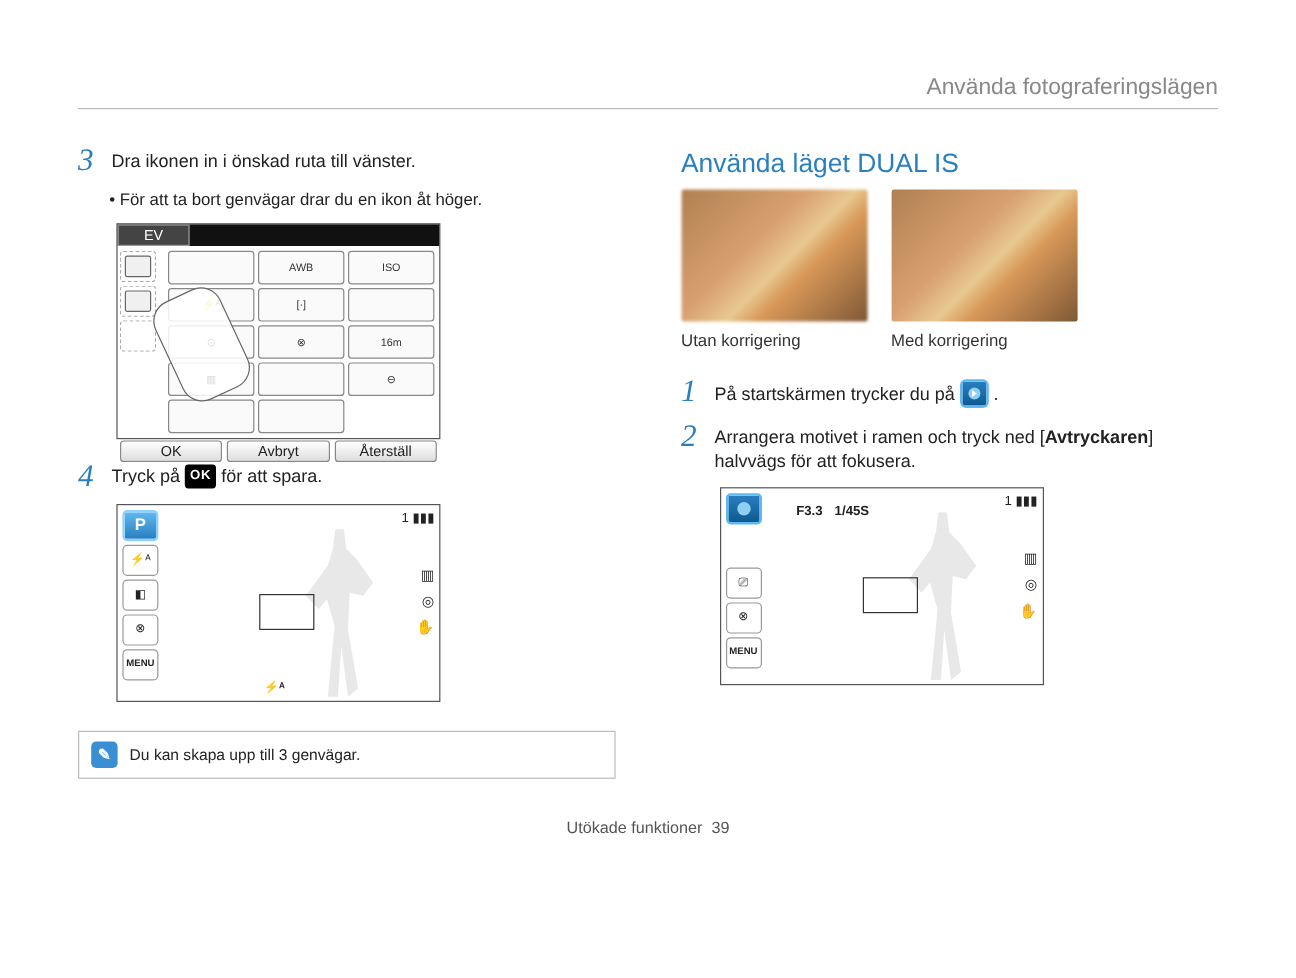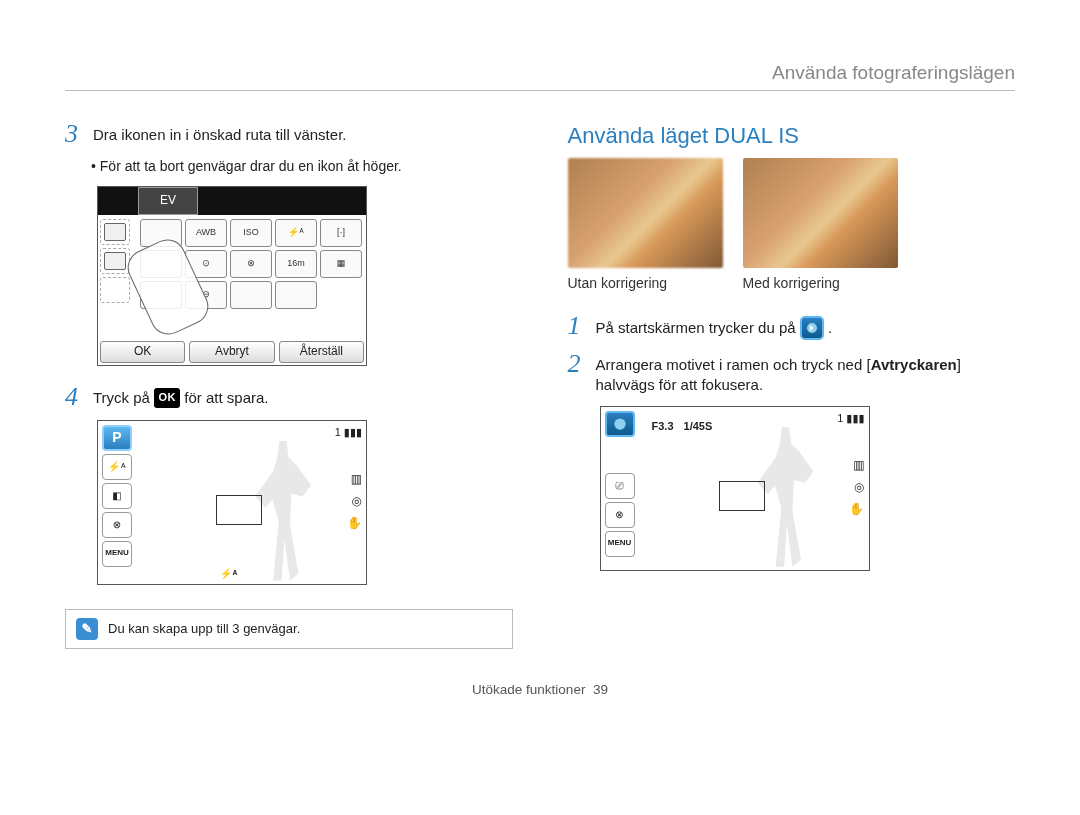--- a/index.html
+++ b/index.html
@@ -70,28 +70,28 @@
   .footer .pn { font-weight: 400; }
 
   
   .shot {
     border: 1px solid #555;
     background: #fff;
     margin: 6px 0 18px 32px;
   }
   .shot1 { width: 270px; height: 180px; padding:0; display:flex; flex-direction:column;}
   .shot1 .tabs { display:flex; height:28px; background:#111; }
-  .shot1 .tab { flex:0 0 60px; display:flex;align-items:center;justify-content:center; font-size:12px; color:#fff;margin-left:40px;}
+  .shot1 .tab { flex:0 0 60px; display:flex;align-items:center;justify-content:center; font-size:12px; color:#fff;}
   .shot1 .tab.ev { background:#444; border:1px solid #999;}
   .shot1 .tab.label { flex:1; background:#444; color:#eee; font-size:13px; }
   .shot1 .grid-area { flex:1; display:flex; }
   .shot1 .left-slots { width:38px; padding:4px 2px; display:flex; flex-direction:column; gap:3px; }
   .slot { width:30px;height:26px;border:1px dashed #aaa; border-radius:3px;}
   .slot .mini { width:22px;height:18px;margin:3px auto;background:#f0f0f0;border:1px solid #666;border-radius:2px;}
-  .shot1 .icon-grid { flex:1; padding:4px; display:grid; grid-template-columns: repeat(5,1fr); grid-auto-rows:28px; gap:3px;}
+  .shot1 .icon-grid { flex:1; padding:4px; display:grid; grid-template-columns: repeat(3,1fr); grid-auto-rows:28px; gap:3px;}
   .gi { border:1px solid #888; border-radius:3px; display:flex;align-items:center;justify-content:center; font-size:9px; color:#333; background:#fafafa;}
   .shot1 .btn-row { display:flex; height:26px; }
   .shot1 .bbtn { flex:1; border:1px solid #888; margin:2px; display:flex;align-items:center;justify-content:center; font-size:12px; background:linear-gradient(#fff,#ddd); border-radius:3px;}
   .hand {
     position:absolute; width:60px;height:90px;
     border:1px solid #666; border-radius:18px;
     left:40px; top:55px; transform:rotate(-25deg);
     background:rgba(255,255,255,0.85);
     pointer-events:none;
   }
@@ -106,21 +106,21 @@
   }
   .vf-left { position:absolute; left:4px; top:4px; display:flex; flex-direction:column; gap:3px;}
   .vf-icon { width:30px;height:26px; border:1px solid #999; border-radius:4px; display:flex;align-items:center;justify-content:center; font-size:10px; background:#fff;}
   .vf-icon.p { background:linear-gradient(#5fb8f0,#2a7fbf); color:#fff; font-weight:bold; font-size:14px; border:2px solid #8fd0ff;}
   .vf-icon.dual { background:linear-gradient(#2a7fbf,#0d5a90); color:#fff; border:2px solid #5fb8f0;}
   .vf-icon.menu { font-size:8px; font-weight:bold;}
   .vf-right { position:absolute; right:4px; top:4px; display:flex; flex-direction:column; gap:4px; align-items:flex-end; font-size:11px;}
   .vf-right-bot { position:absolute; right:4px; top:50px; display:flex; flex-direction:column; gap:6px; align-items:flex-end; font-size:12px;}
   .vf-center-box { position:absolute; left:118px; top:74px; width:46px; height:30px; border:1px solid #333; }
   .vf-flash { position:absolute; left:122px; bottom:3px; font-size:10px; font-weight:bold;}
-  .vf-topinfo { position:absolute; left:51px; top:12px; font-size:11px; color:#222; font-weight:bold; display:flex; gap:10px;}
+  .vf-topinfo { position:absolute; left:63px; top:12px; font-size:11px; color:#222; font-weight:bold; display:flex; gap:10px;}
   .silhouette {
     position:absolute; left:150px; top:20px; width:70px; height:140px;
     background: #e8e8e8;
     clip-path: polygon(45% 0,55% 0,58% 12%,70% 18%,90% 32%,78% 40%,62% 38%,60% 60%,72% 95%,60% 100%,52% 70%,48% 100%,36% 100%,44% 58%,35% 42%,25% 48%,10% 40%,36% 22%,42% 12%);
   }
 </style>
 </head>
 <body>
 
 <div class="header-line">Använda fotograferingslägen</div>

